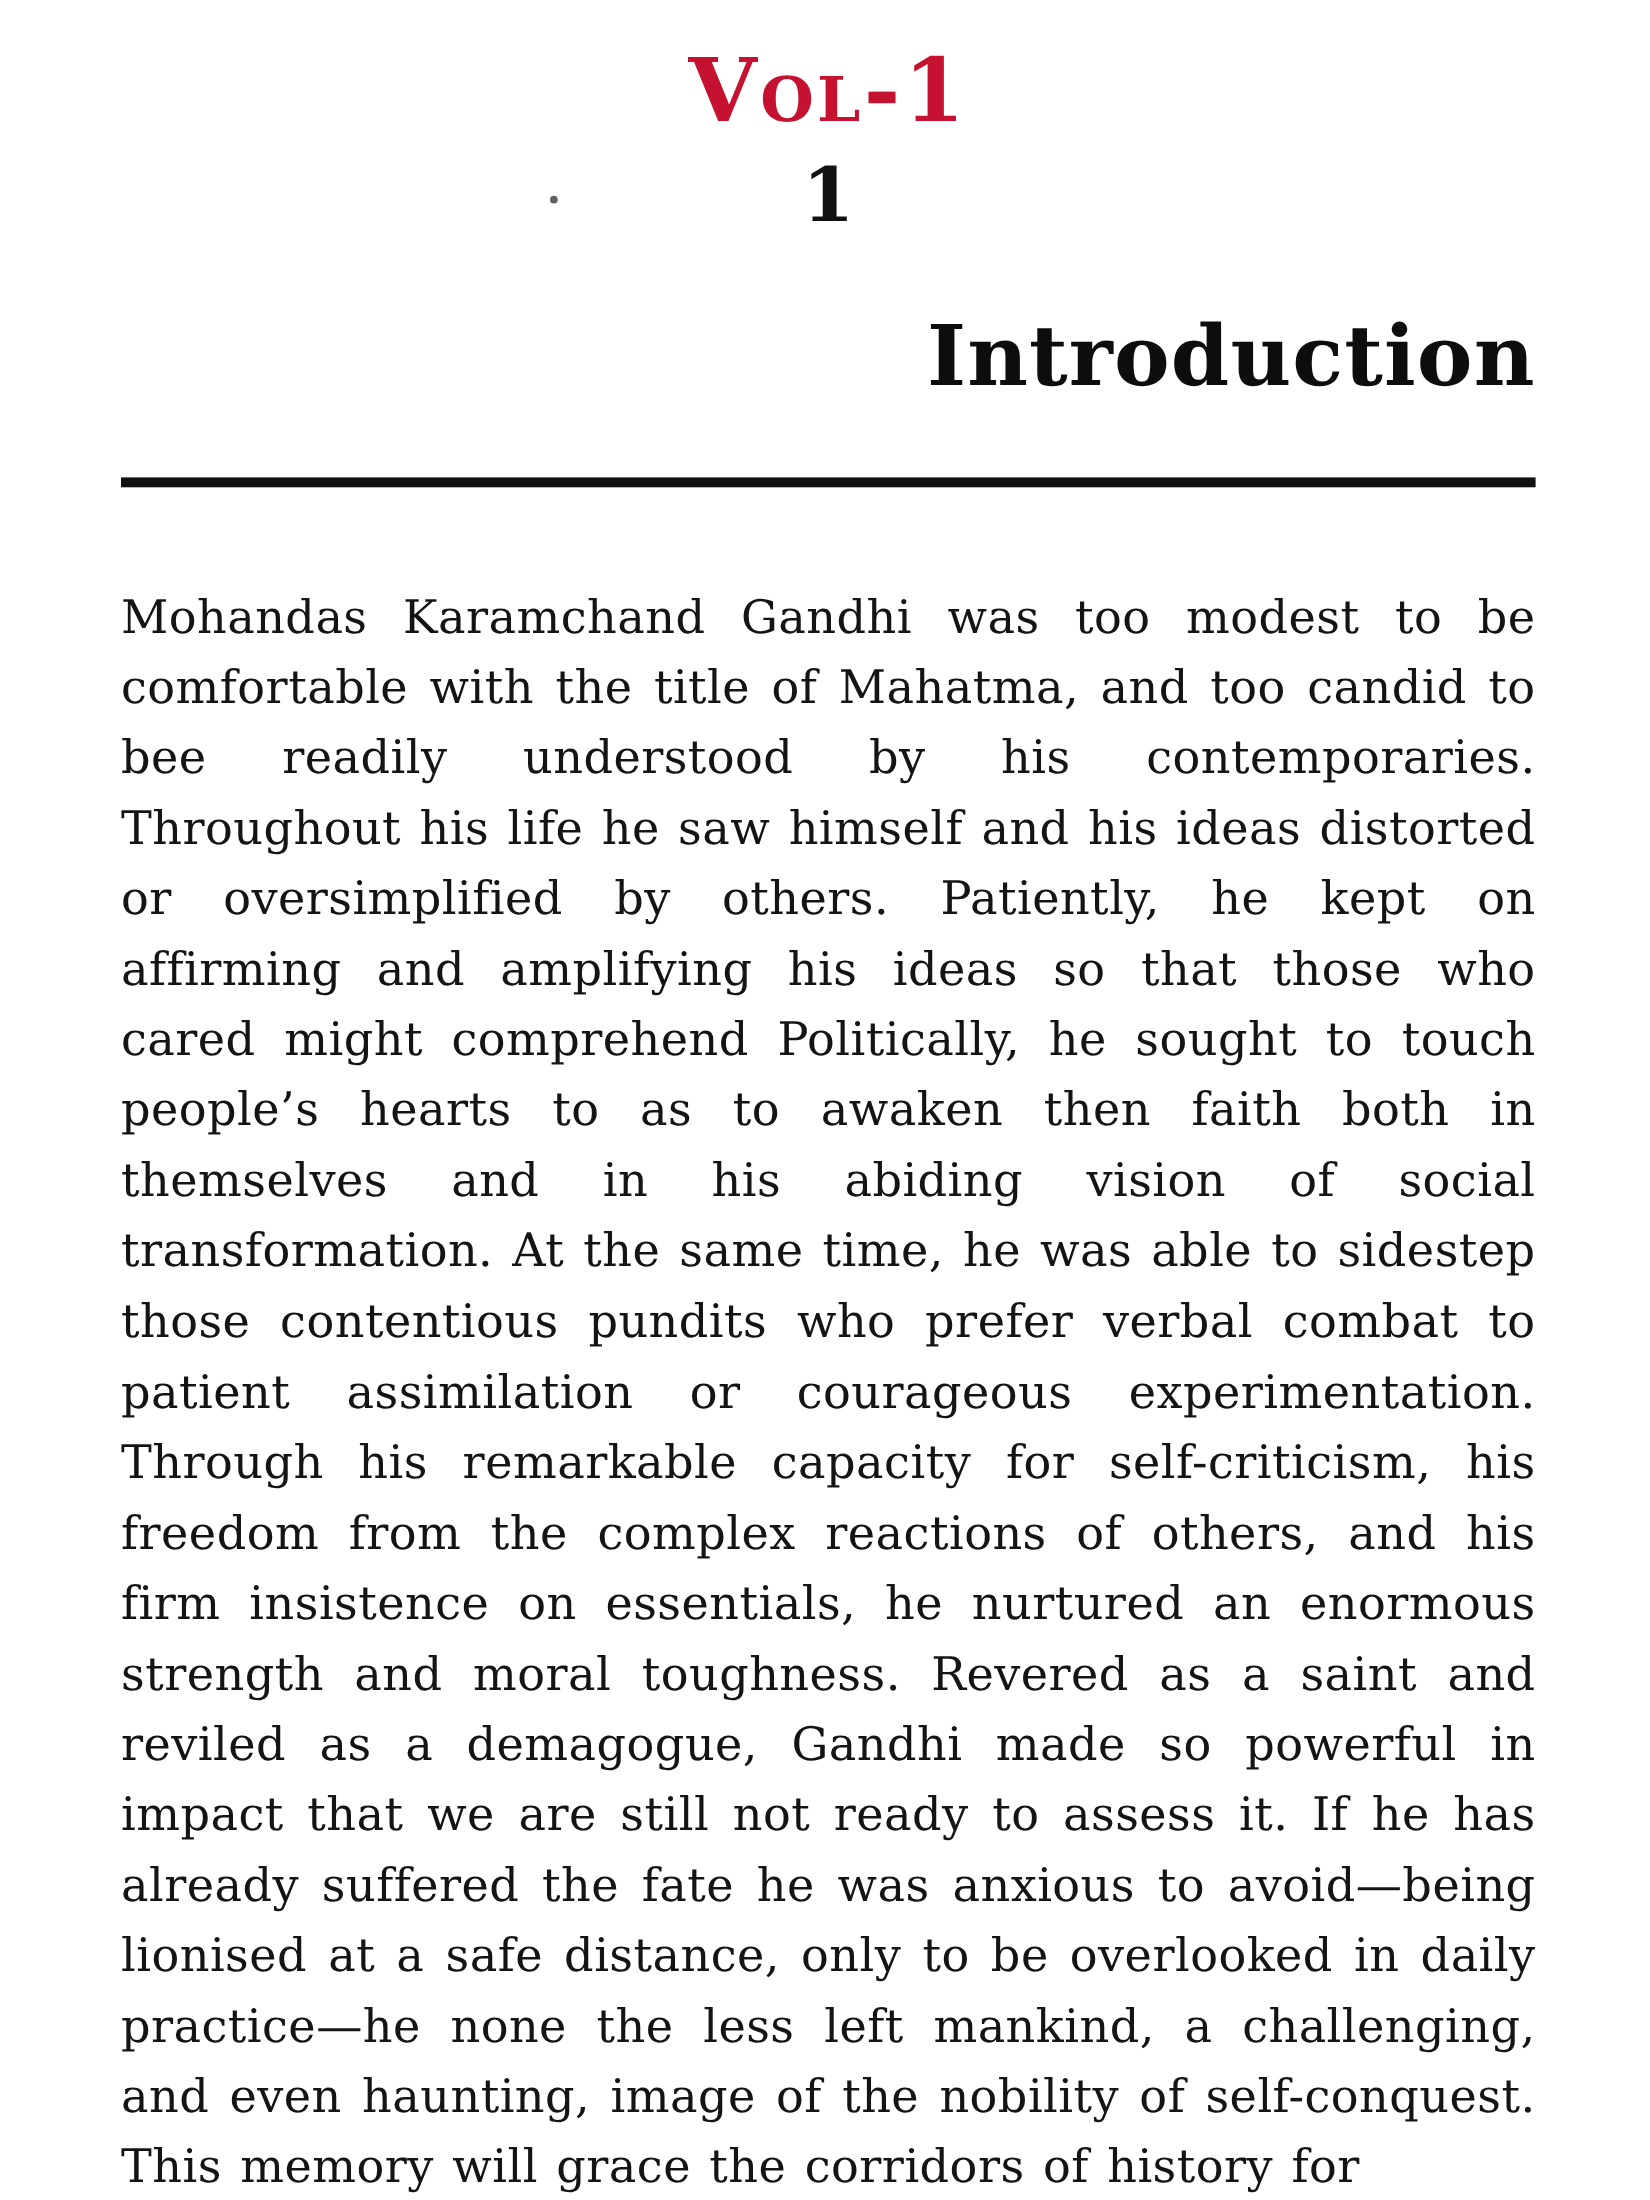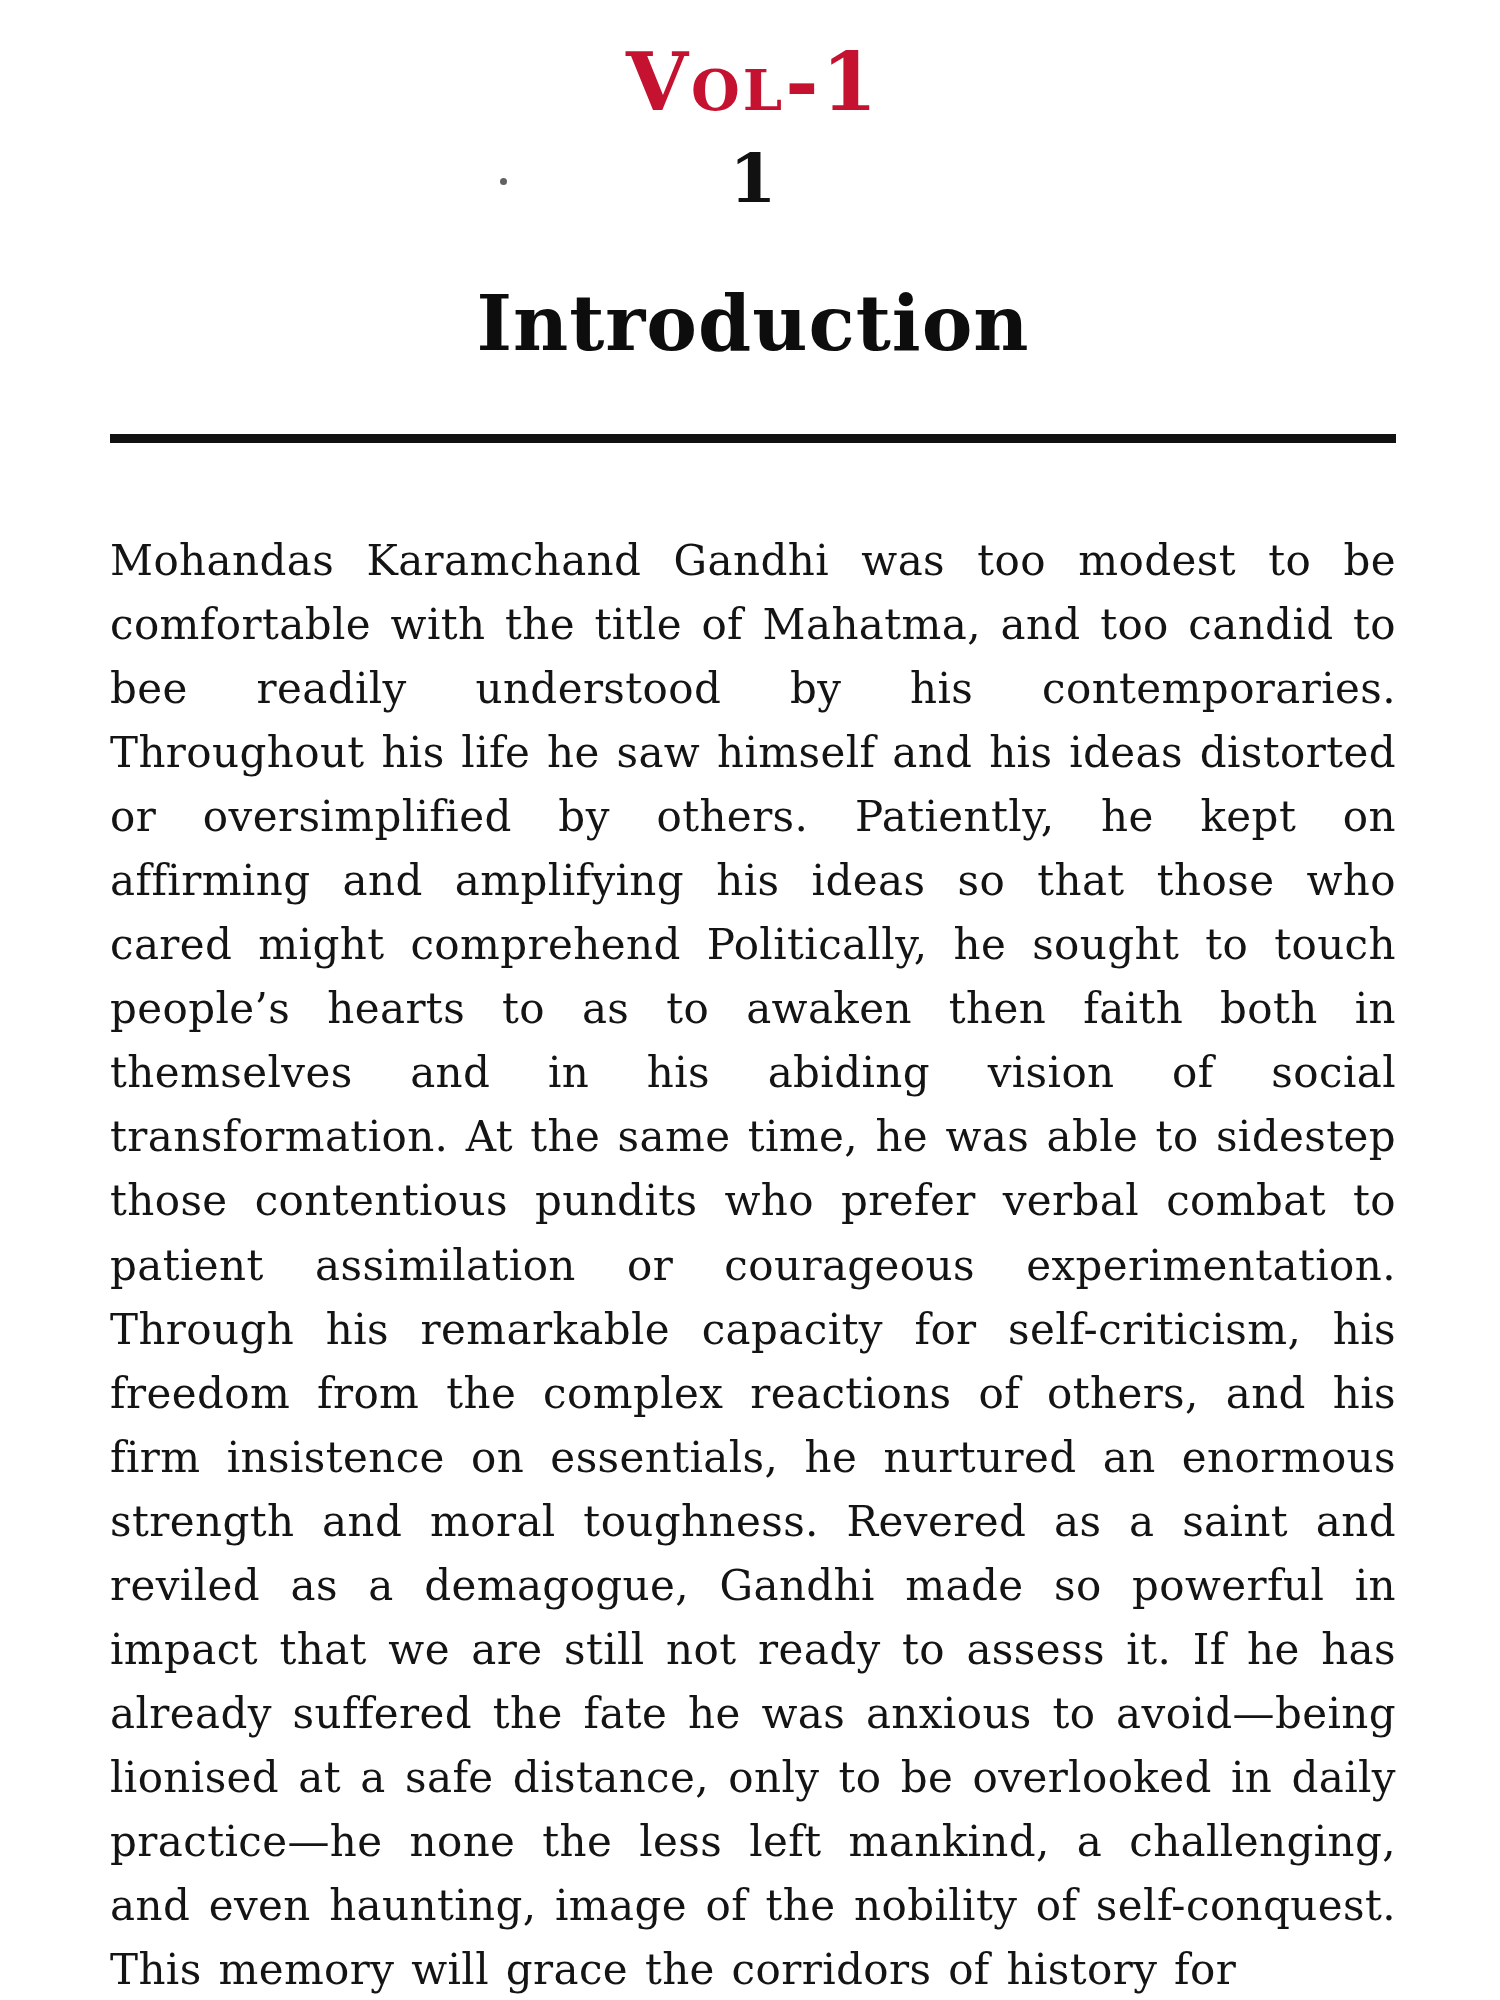--- a/index.html
+++ b/index.html
@@ -46,21 +46,21 @@
       position: absolute;
       left: 390px;
       top: 34px;
       width: 7px;
       height: 7px;
       border-radius: 50%;
       background: #3a3a3a;
       opacity: 0.8;
     }
     .chapter-title {
-      text-align: center;
+      text-align: right;
       font-weight: 700;
       font-size: 76px;
       line-height: 1.0;
       letter-spacing: 1px;
       margin-top: 74px;
       color: #0d0d0d;
     }
     .title-rule {
       height: 9px;
       background: #111111;

